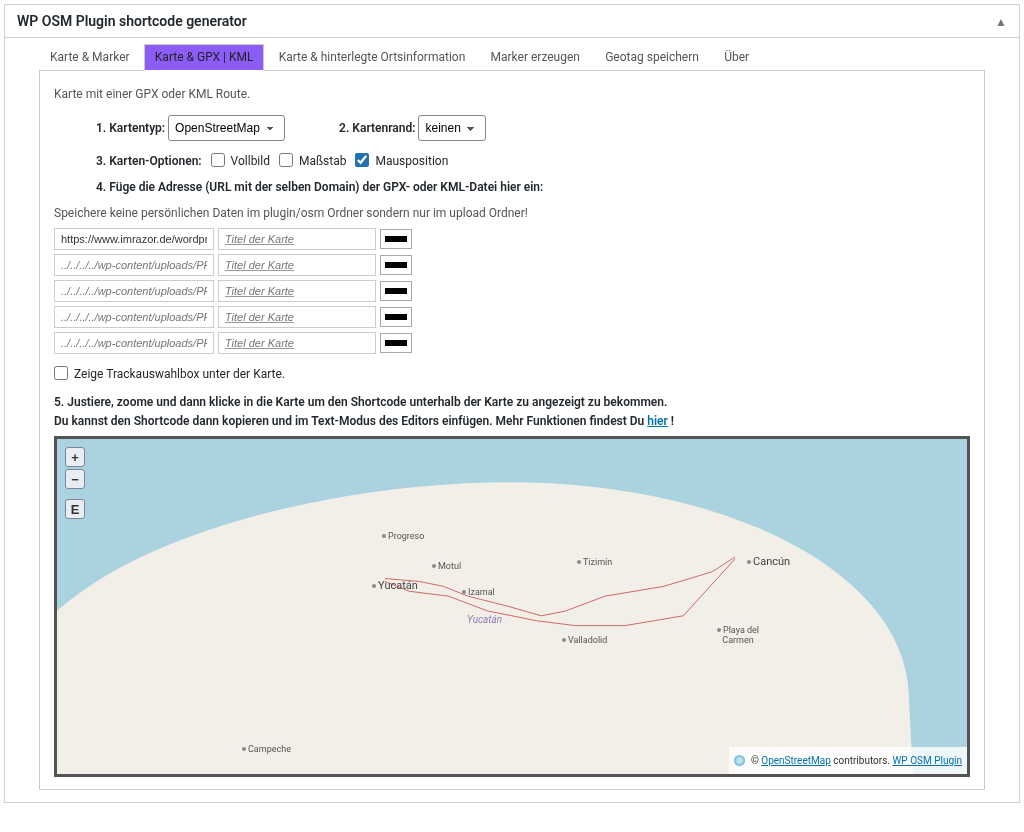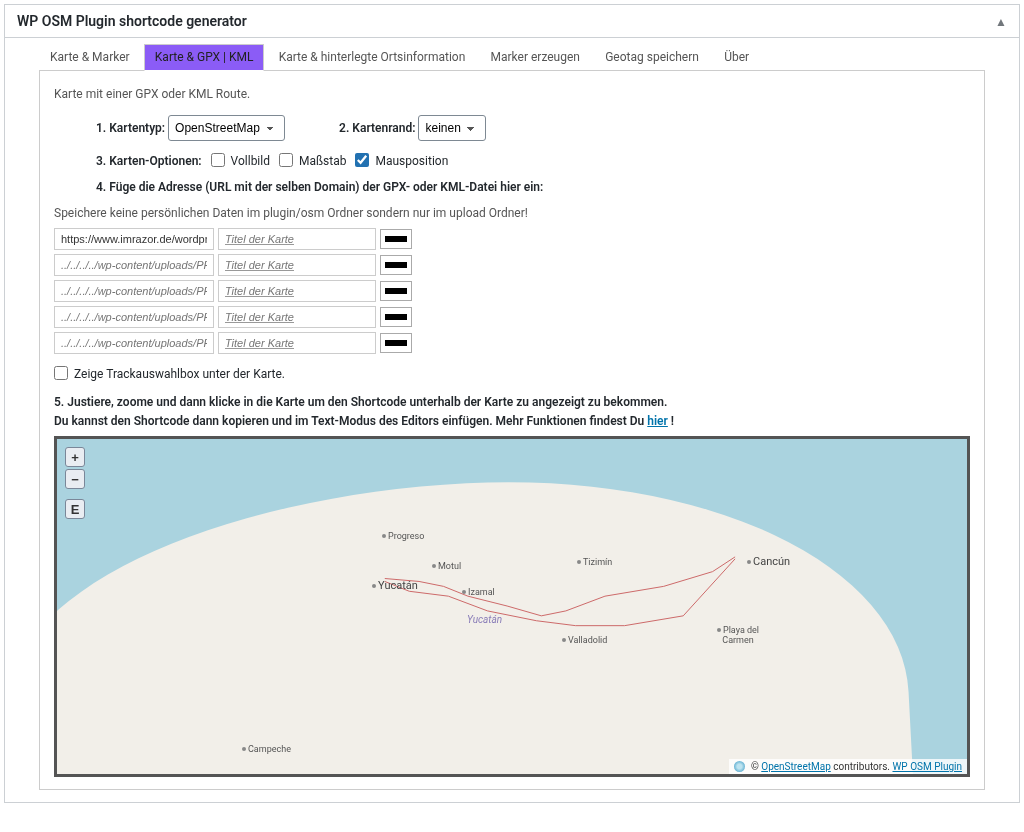--- a/index.html
+++ b/index.html
@@ -28,21 +28,21 @@
   .filerow .title { width: 158px; text-decoration: underline; }
   .filerow .url.filled { color: #333; font-style: normal; }
   .colorbox { width: 32px; height: 20px; border: 1px solid #aaa; background: #fff; display: inline-flex; align-items: center; justify-content: center; cursor: pointer; }
   .colorbox span { display: block; width: 22px; height: 6px; background: #000; }
   .step5 { font-size: 12px; font-weight: 600; margin: 12px 0 6px 0; line-height: 1.55; }
   .step5 a { color: #0073aa; text-decoration: underline; }
   .map-wrap { border: 3px solid #545454; margin-top: 6px; position: relative; width: 100%; height: 341px; background: #aad3df; overflow: hidden; }
   .map-ctrl { position: absolute; top: 8px; left: 8px; z-index: 5; }
   .map-btn { width: 20px; height: 20px; background: #e9edf2; border: 1px solid #7a8799; border-radius: 3px; margin-bottom: 2px; display: flex; align-items: center; justify-content: center; font-size: 13px; font-weight: 700; color: #333; cursor: pointer; font-family: Arial, sans-serif; }
   .map-btn.e { margin-top: 10px; }
-  .attrib { position: absolute; bottom: 0; right: 0; background: rgba(255,255,255,0.8); font-size: 10px; padding: 2px 5px; color: #333; }
+  .attrib { position: absolute; bottom: 0; right: 0; background: rgba(255,255,255,0.8); font-size: 10px; padding: 8px 5px; color: #333; }
   .attrib a { color: #0073aa; text-decoration: underline; }
   .attrib-icon { display: inline-block; width: 11px; height: 11px; border-radius: 50%; background: radial-gradient(circle, #bde3f0 30%, #6ab4d4 70%); vertical-align: -2px; margin-right: 3px; }
   .land { position: absolute; background: #f2efe9; }
   .land.main { top: 45px; left: -50px; width: 900px; height: 380px; border-radius: 60% 55% 10% 10% / 60% 70% 10% 10%; transform: rotate(-3deg); }
   .land.island { top: 205px; left: 715px; width: 38px; height: 52px; border-radius: 50% 50% 50% 50% / 60% 60% 40% 40%; transform: rotate(20deg); }
   .city { position: absolute; font-size: 9px; color: #555; z-index: 3; white-space: nowrap; }
   .city.big { font-size: 11px; color: #444; }
   .city-dot { display: inline-block; width: 4px; height: 4px; background: #888; border-radius: 50%; margin-right: 2px; vertical-align: 1px; }
   .region { position: absolute; font-size: 10px; font-style: italic; color: #8a7db8; z-index: 3; }
   .route { position: absolute; z-index: 2; width: 100%; height: 100%; }

